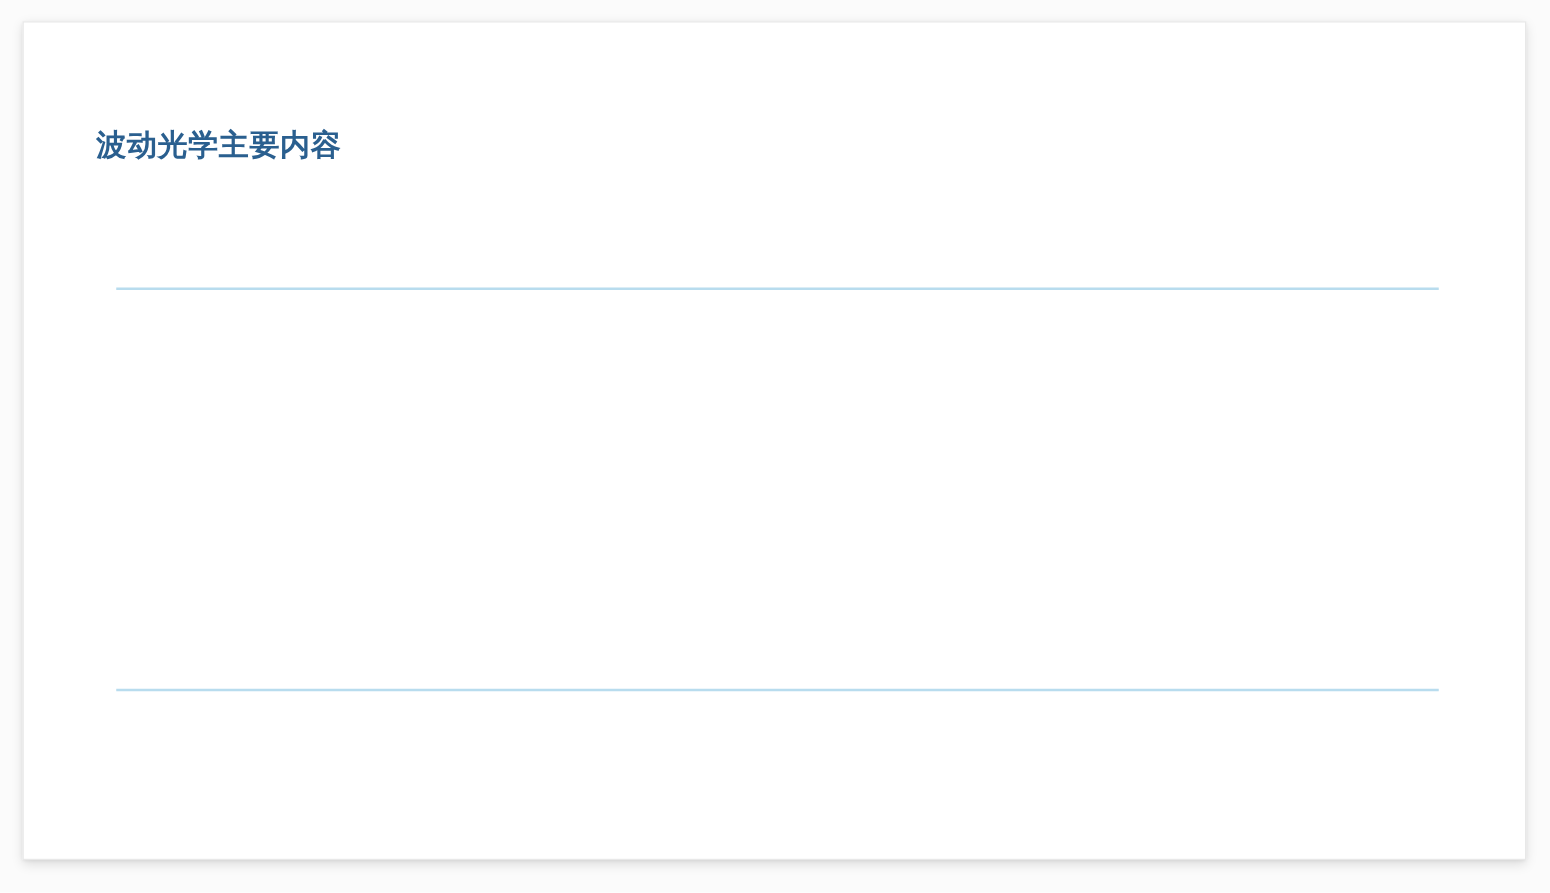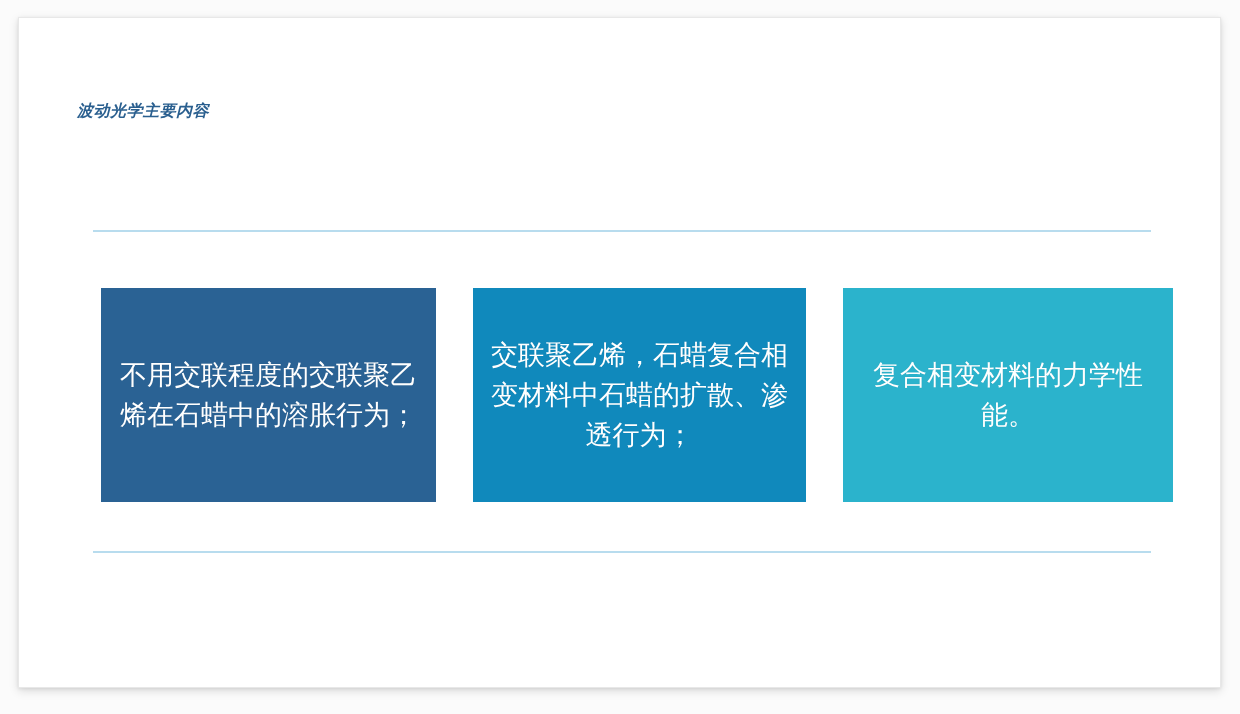--- a/index.html
+++ b/index.html
@@ -26,27 +26,26 @@
     box-sizing: border-box;
     box-shadow: 0 3px 9px rgba(0,0,0,0.13),
                 0 1px 3px rgba(0,0,0,0.08);
   }
 
   
   .slide-title {
     position: absolute;
     left: 58px;
     top: 82px;
-    font-size: 16px;
+    font-size: 24px;
     font-weight: bold;
     color: #2a5f8f;
     letter-spacing: 0.5px;
     white-space: nowrap;
     line-height: 1.4;
-    font-style: italic;
   }
 
   
   .divider {
     position: absolute;
     left: 74px;
     width: 1058px;
     height: 2px;
     background: #b8dcee;
   }
@@ -90,31 +89,16 @@
 </style>
 </head>
 <body>
 
 <div class="slide-canvas">
 
   <div class="slide-title" style="color: rgb(42, 95, 143);">波动光学主要内容</div>
 
   <div class="divider divider-top" style="background: rgb(184, 220, 238);"></div>
 
-  <div class="box-row">
-
-    <div class="content-box box-1" style="background: rgb(42, 98, 148);">
-      <div class="box-text" style="color: rgb(255, 255, 255);">不用交联程度的交联聚乙烯在石蜡中的溶胀行为；</div>
-    </div>
-
-    <div class="content-box box-2" style="background: rgb(16, 137, 188);">
-      <div class="box-text" style="color: rgb(255, 255, 255);">交联聚乙烯，石蜡复合相变材料中石蜡的扩散、渗透行为；</div>
-    </div>
-
-    <div class="content-box box-3" style="background: rgb(43, 179, 204);">
-      <div class="box-text" style="color: rgb(255, 255, 255);">复合相变材料的力学性能。</div>
-    </div>
-
-  </div>
 
   <div class="divider divider-bottom" style="background: rgb(184, 220, 238);"></div>
 
 </div>
 
 </body></html>

